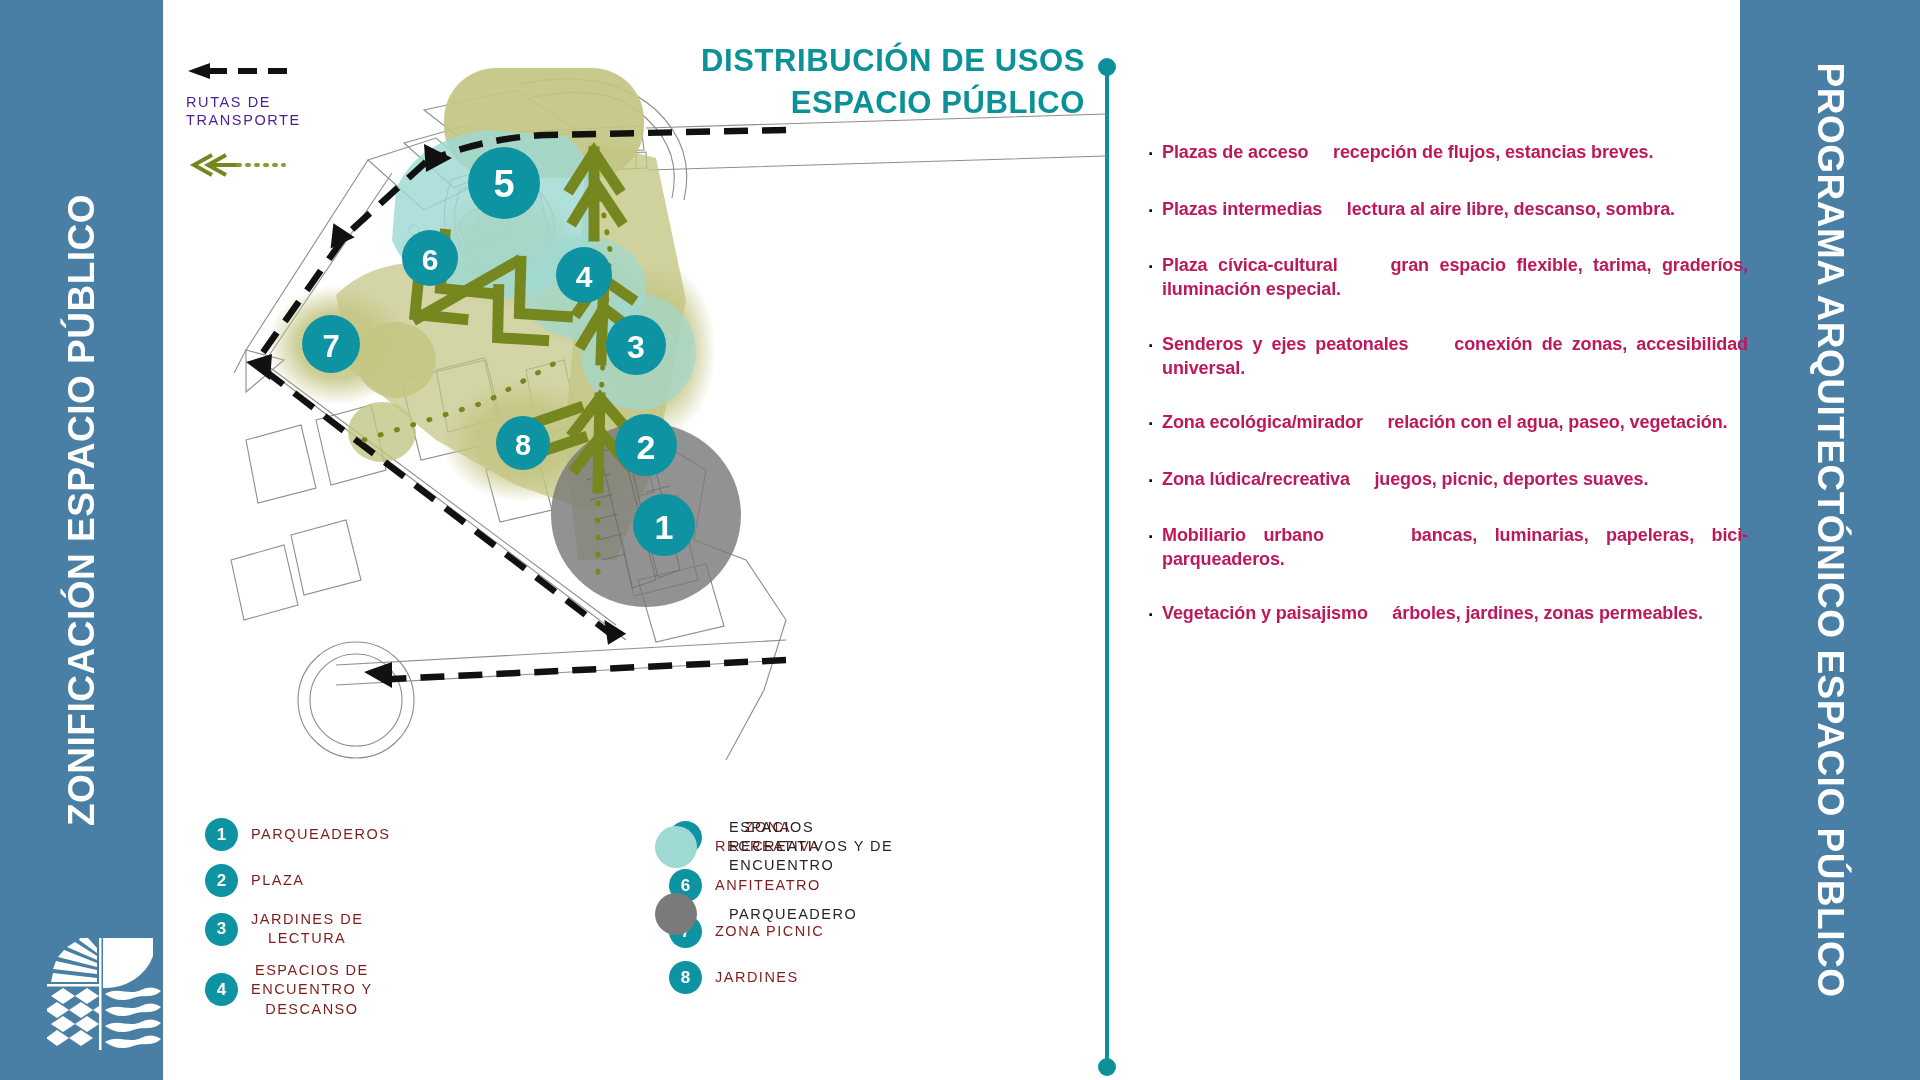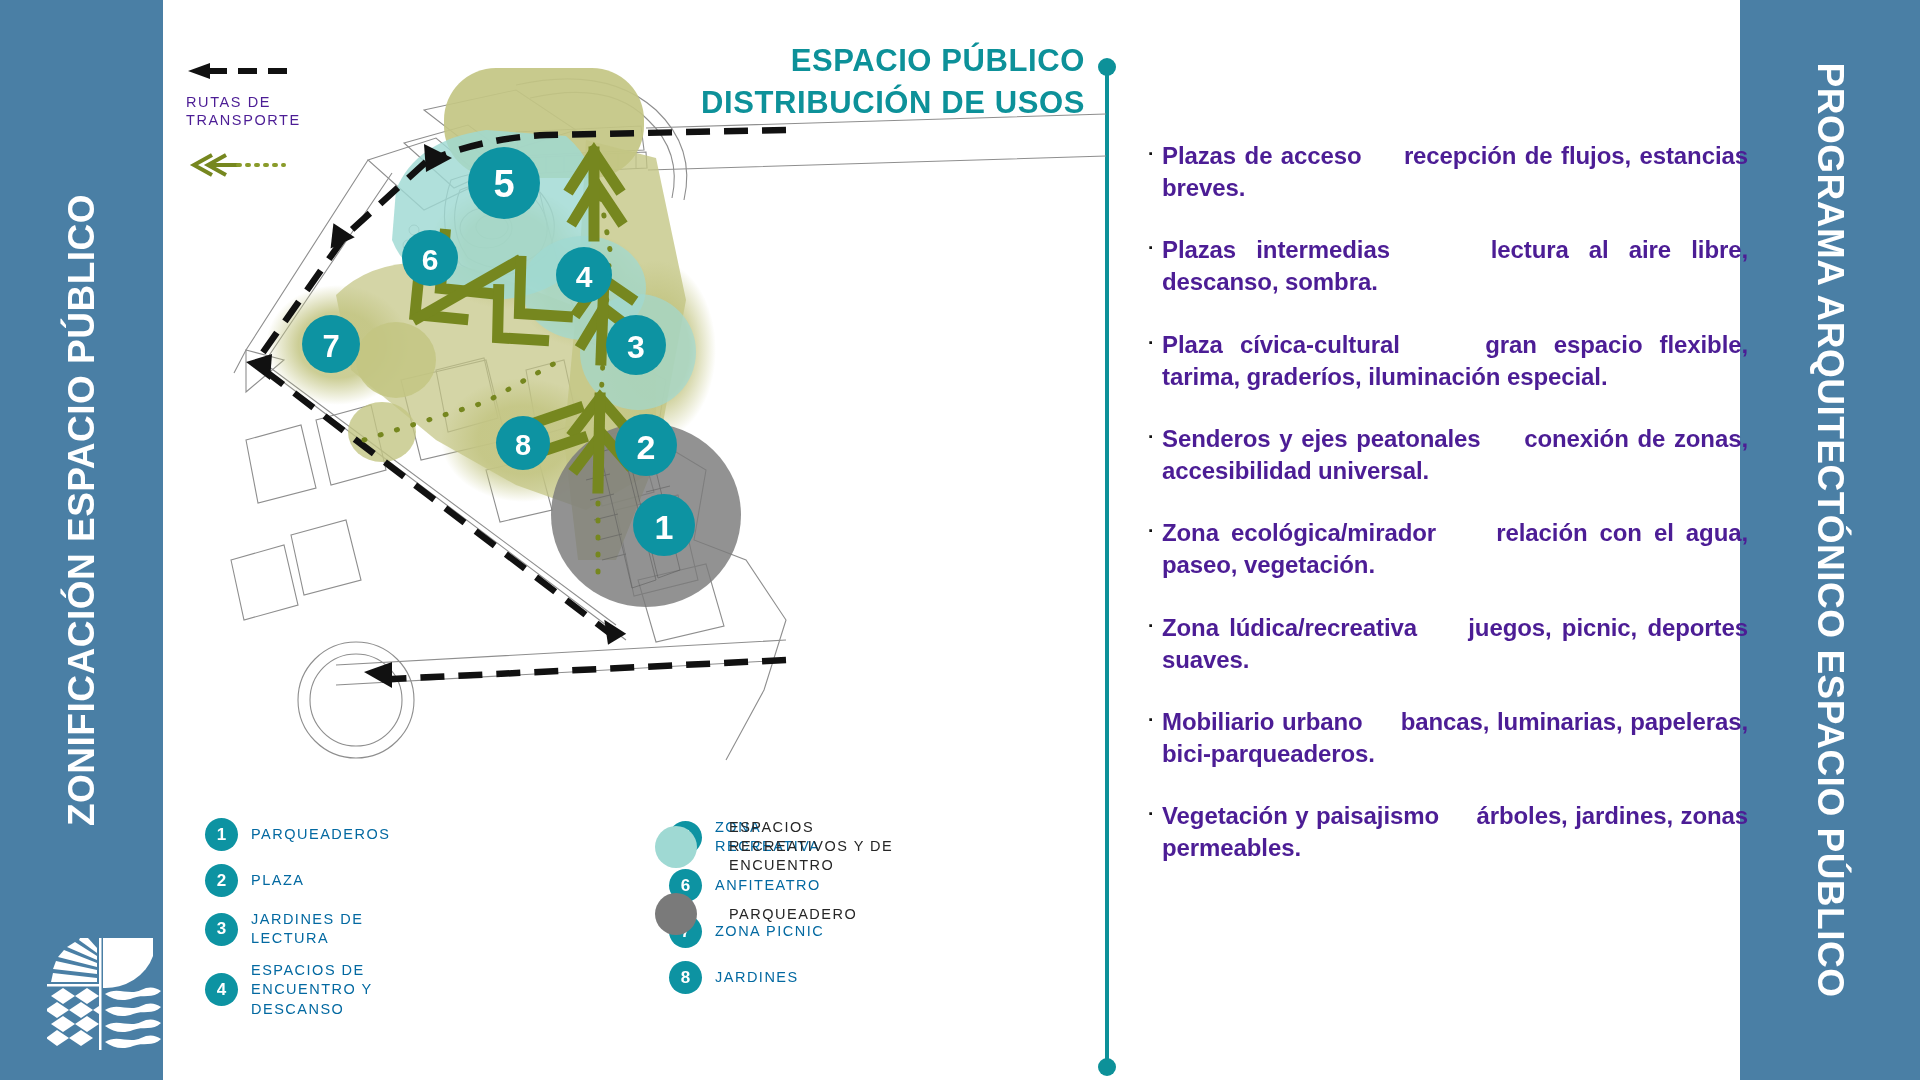--- a/index.html
+++ b/index.html
@@ -90,45 +90,45 @@
   .leg-col{ position:absolute; top:0; }
   .leg-col.c1{ left:0; width:220px; }
   .leg-col.c2{ left:464px; width:190px; }
   .leg-item{ display:flex; align-items:center; gap:13px; margin-bottom:13px; }
   .badge{
     flex:0 0 auto; width:33px; height:33px; border-radius:50%;
     background:#0d93a2; color:#fff; font-size:17px; font-weight:700;
     display:flex; align-items:center; justify-content:center;
   }
   .leg-text{
-    font-size:14.5px; color:#0369a1; letter-spacing:1.5px;
-    line-height:1.32; white-space:pre-line;
+    font-size:14.5px; color:#7f1d1d; letter-spacing:1.5px;
+    line-height:1.32; white-space:pre-line;text-align:center;
   }
 
   
   .swatches{ position:absolute; left:655px; top:818px; width:300px; }
   .sw-item{ display:flex; align-items:center; gap:32px; margin-bottom:18px; }
   .sw-dot{ flex:0 0 auto; width:42px; height:42px; border-radius:50%; }
   .sw-text{
     font-size:14.5px; color:#262626; letter-spacing:1.5px;
     line-height:1.32; white-space:pre-line;
   }
 
   
   .bullets{ position:absolute; left:1148px; top:140px; width:600px; }
   .bullet{ display:flex; margin-bottom:30px; }
   .bdot{
     flex:0 0 auto; width:14px; font-size:19px; line-height:1.3;
     color:#111; font-weight:700; margin-top:2px;
   }
   .btext{
     flex:1 1 auto;
-    font-size:24px;
+    font-size:18px;
     font-weight:700;
-    color:#4c1d95;
+    color:#be185d;
     line-height:1.34;
     text-align:justify;
     letter-spacing:-.1px;
   }
   .btext .tail{ font-weight:700; }
 </style>
 </head>
 <body>
 
 <div class="slide">
@@ -172,22 +172,22 @@
       </g>
     </svg>
   </div>
 
   <div class="sidebar sidebar-right">
     <div class="vtitle-right">PROGRAMA ARQUITECTÓNICO
 ESPACIO PÚBLICO</div>
   </div>
 
   <div class="ctitle">
+    <span>DISTRIBUCIÓN DE USOS</span>
     <span>ESPACIO PÚBLICO</span>
-    <span>DISTRIBUCIÓN DE USOS</span>
   </div>
   <div class="rule"></div>
   <div class="rule-dot top"></div>
   <div class="rule-dot bot"></div>
 
   <div class="maplegend">
     <div class="ml-row">
       <svg width="110" height="26" viewBox="0 0 110 26">
         <path d="M22 13 L105 13" stroke="#111" stroke-width="6" stroke-dasharray="19 11" fill="none"></path>
         <path d="M2 13 L24 5 L24 21 Z" fill="#111"></path>

